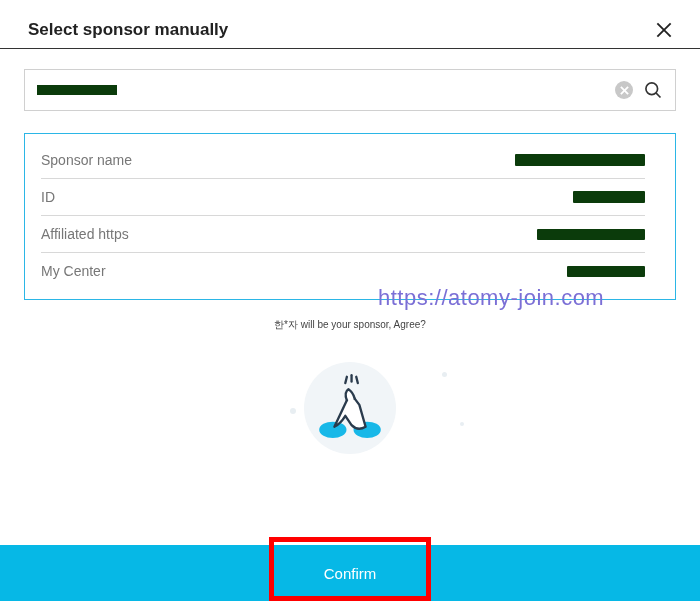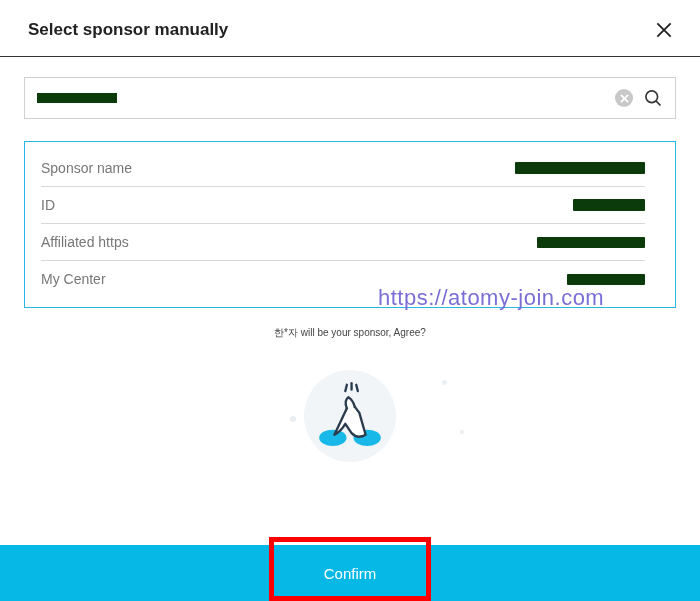--- a/index.html
+++ b/index.html
@@ -8,21 +8,21 @@
     width: 700px;
     height: 601px;
     background: #fff;
     position: relative;
     overflow: hidden;
   }
   .header {
     display: flex;
     justify-content: space-between;
     align-items: center;
-    padding: 18px 24px 14px 28px;
+    padding: 18px 24px 6px 28px;
     border-bottom: 1px solid #333;
   }
   .header-title {
     font-size: 17px;
     font-weight: 600;
     color: #222;
   }
   .close-btn {
     cursor: pointer;
     width: 24px;

